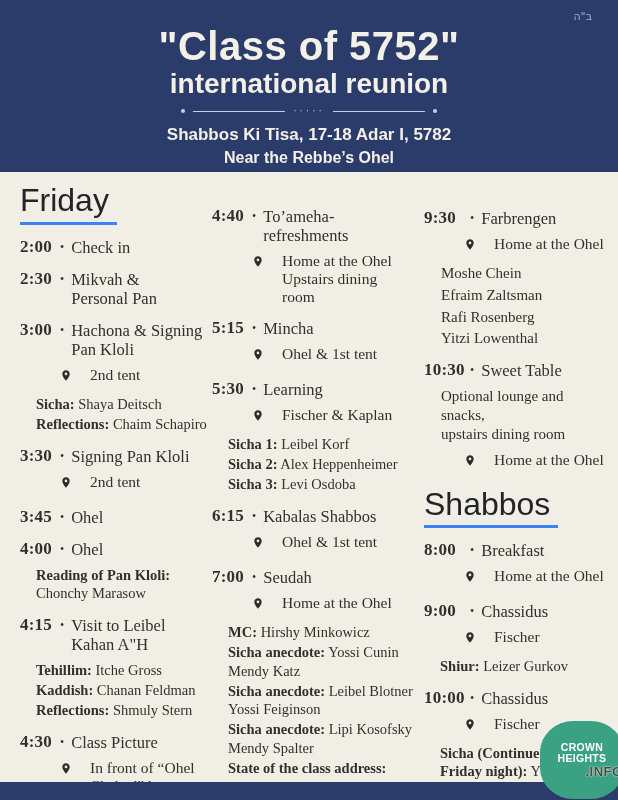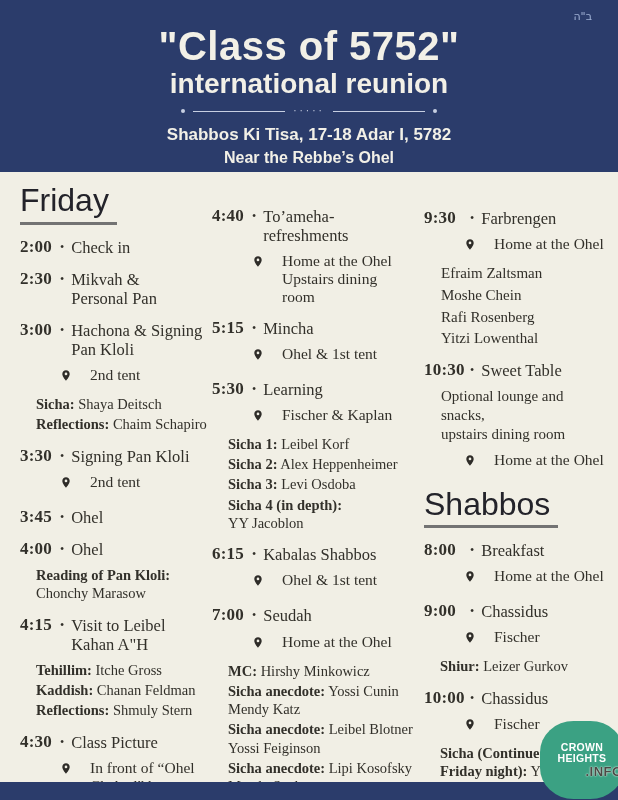--- a/index.html
+++ b/index.html
@@ -24,21 +24,21 @@
   
   .content{display:flex;box-sizing:border-box;padding:12px 4px 0 20px;}
   .col{box-sizing:border-box;width:192px;}
   .col.c2{width:212px;padding-top:10px;}
   .col.c3{width:186px;padding-top:12px;}
 
   .blk{white-space:pre-line;}
   .blk.day{margin:0 0 4px;}
   .blk + .blk.day{margin-top:15px;}
   .day-text{display:inline-block;font-family:"Liberation Sans",sans-serif;font-size:32px;
-            color:#23232a;line-height:1.05;border-bottom:3px solid #737373;
+            color:#23232a;line-height:1.05;border-bottom:3px solid #3b82f6;
             padding:0 8px 4px 0;}
 
   .blk.event{display:flex;margin-top:12px;align-items:flex-start;}
   .time{font-weight:700;font-size:17px;min-width:40px;letter-spacing:.2px;flex:0 0 auto;}
   .c3 .time{min-width:46px;}
   .bullet{font-size:12px;margin:3px 7px 0 0;flex:0 0 auto;}
   .title{font-size:16.5px;line-height:1.16;padding-top:1px;}
 
   .blk.loc{display:flex;margin:7px 0 3px 40px;gap:18px;align-items:flex-start;}
   .pin{flex:0 0 auto;padding-top:1px;}
@@ -124,22 +124,20 @@
         <div class="blk loc"><span class="pin"><svg viewBox="0 0 24 24" width="12" height="17" aria-hidden="true">
               <path fill="#2e2c28" d="M12 1.5C7.9 1.5 4.6 4.8 4.6 8.9c0 5.4 7.4 13.6 7.4 13.6s7.4-8.2 7.4-13.6c0-4.1-3.3-7.4-7.4-7.4zm0 10a2.7 2.7 0 1 1 0-5.4 2.7 2.7 0 0 1 0 5.4z"></path>
             </svg></span><span class="loc-text">Ohel &amp; 1st tent</span></div>
         <div class="blk event"><span class="time">5:30</span><span class="bullet">•</span><span class="title">Learning</span></div>
         <div class="blk loc"><span class="pin"><svg viewBox="0 0 24 24" width="12" height="17" aria-hidden="true">
               <path fill="#2e2c28" d="M12 1.5C7.9 1.5 4.6 4.8 4.6 8.9c0 5.4 7.4 13.6 7.4 13.6s7.4-8.2 7.4-13.6c0-4.1-3.3-7.4-7.4-7.4zm0 10a2.7 2.7 0 1 1 0-5.4 2.7 2.7 0 0 1 0 5.4z"></path>
             </svg></span><span class="loc-text">Fischer &amp; Kaplan</span></div>
         <div class="blk note"><span class="b">Sicha 1:</span><span> Leibel Korf</span></div>
         <div class="blk note"><span class="b">Sicha 2:</span><span> Alex Heppenheimer</span></div>
         <div class="blk note"><span class="b">Sicha 3:</span><span> Levi Osdoba</span></div>
-        <div class="blk note"><span class="b">Sicha 4 (in depth):</span><span> 
-YY Jacoblon</span></div>
         <div class="blk event"><span class="time">6:15</span><span class="bullet">•</span><span class="title">Kabalas Shabbos</span></div>
         <div class="blk loc"><span class="pin"><svg viewBox="0 0 24 24" width="12" height="17" aria-hidden="true">
               <path fill="#2e2c28" d="M12 1.5C7.9 1.5 4.6 4.8 4.6 8.9c0 5.4 7.4 13.6 7.4 13.6s7.4-8.2 7.4-13.6c0-4.1-3.3-7.4-7.4-7.4zm0 10a2.7 2.7 0 1 1 0-5.4 2.7 2.7 0 0 1 0 5.4z"></path>
             </svg></span><span class="loc-text">Ohel &amp; 1st tent</span></div>
         <div class="blk event"><span class="time">7:00</span><span class="bullet">•</span><span class="title">Seudah</span></div>
         <div class="blk loc"><span class="pin"><svg viewBox="0 0 24 24" width="12" height="17" aria-hidden="true">
               <path fill="#2e2c28" d="M12 1.5C7.9 1.5 4.6 4.8 4.6 8.9c0 5.4 7.4 13.6 7.4 13.6s7.4-8.2 7.4-13.6c0-4.1-3.3-7.4-7.4-7.4zm0 10a2.7 2.7 0 1 1 0-5.4 2.7 2.7 0 0 1 0 5.4z"></path>
             </svg></span><span class="loc-text">Home at the Ohel</span></div>
         <div class="blk note"><span class="b">MC:</span><span> Hirshy Minkowicz</span></div>
         <div class="blk note"><span class="b">Sicha anecdote:</span><span> Yossi Cunin
@@ -148,22 +146,22 @@
 Yossi Feiginson</span></div>
         <div class="blk note"><span class="b">Sicha anecdote:</span><span> Lipi Kosofsky
 Mendy Spalter</span></div>
         <div class="blk note"><span class="b">State of the class address:</span></div>
       </section>
     <section class="col c3">
         <div class="blk event"><span class="time">9:30</span><span class="bullet">•</span><span class="title">Farbrengen</span></div>
         <div class="blk loc"><span class="pin"><svg viewBox="0 0 24 24" width="12" height="17" aria-hidden="true">
               <path fill="#2e2c28" d="M12 1.5C7.9 1.5 4.6 4.8 4.6 8.9c0 5.4 7.4 13.6 7.4 13.6s7.4-8.2 7.4-13.6c0-4.1-3.3-7.4-7.4-7.4zm0 10a2.7 2.7 0 1 1 0-5.4 2.7 2.7 0 0 1 0 5.4z"></path>
             </svg></span><span class="loc-text">Home at the Ohel</span></div>
+        <div class="blk plain">Moshe Chein</div>
         <div class="blk plain">Efraim Zaltsman</div>
-        <div class="blk plain">Moshe Chein</div>
         <div class="blk plain">Rafi Rosenberg</div>
         <div class="blk plain">Yitzi Lowenthal</div>
         <div class="blk event"><span class="time">10:30</span><span class="bullet">•</span><span class="title">Sweet Table</span></div>
         <div class="blk plain">Optional lounge and snacks,
 upstairs dining room</div>
         <div class="blk loc"><span class="pin"><svg viewBox="0 0 24 24" width="12" height="17" aria-hidden="true">
               <path fill="#2e2c28" d="M12 1.5C7.9 1.5 4.6 4.8 4.6 8.9c0 5.4 7.4 13.6 7.4 13.6s7.4-8.2 7.4-13.6c0-4.1-3.3-7.4-7.4-7.4zm0 10a2.7 2.7 0 1 1 0-5.4 2.7 2.7 0 0 1 0 5.4z"></path>
             </svg></span><span class="loc-text">Home at the Ohel</span></div>
         <div class="blk day"><span class="day-text">Shabbos</span></div>
         <div class="blk event"><span class="time">8:00</span><span class="bullet">•</span><span class="title">Breakfast</span></div>

